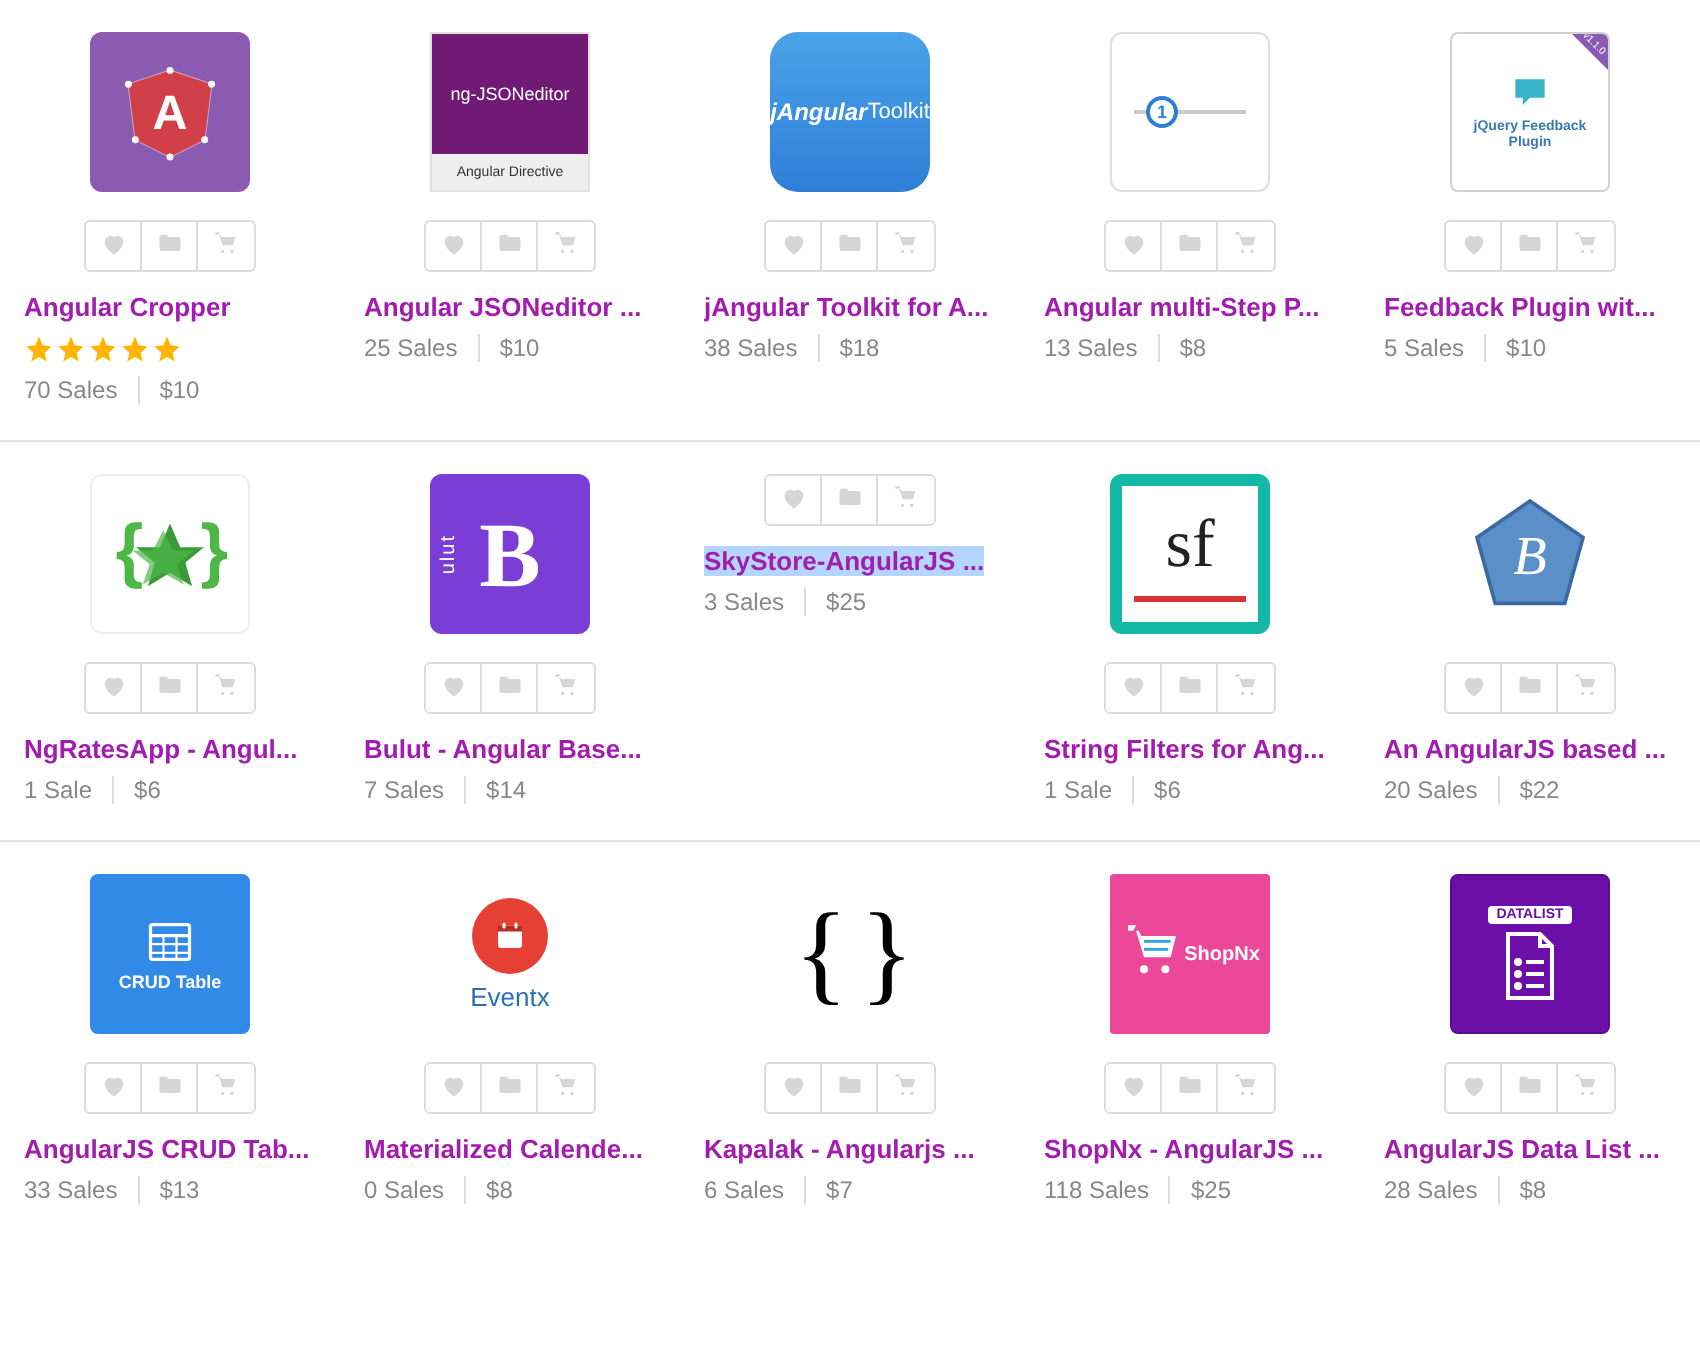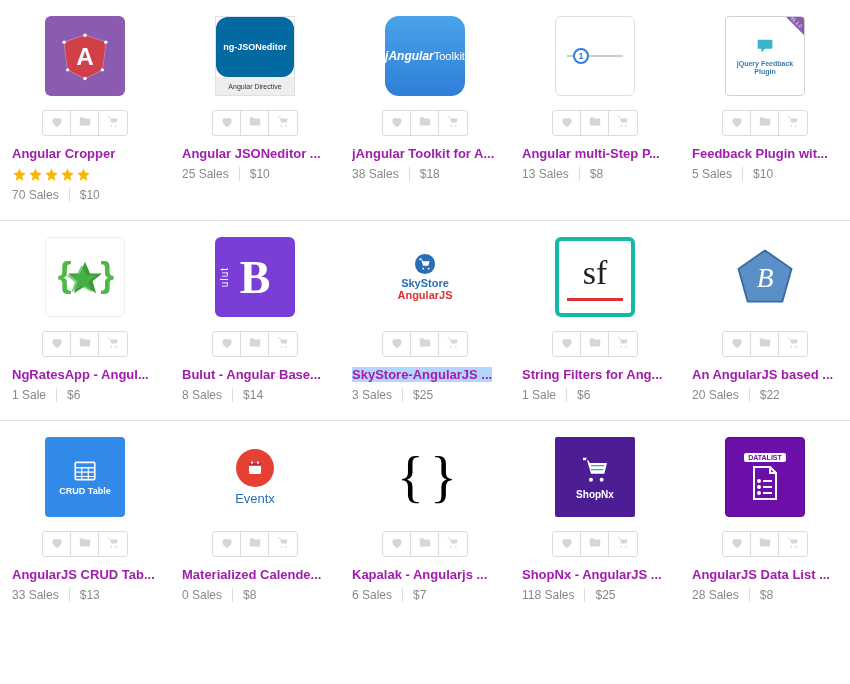--- a/index.html
+++ b/index.html
@@ -18,21 +18,21 @@
 .rating { display: flex; gap: 1px; margin-bottom: 6px; }
 .rating svg { width: 15px; height: 15px; fill: #ffb400; }
 .meta { display: flex; align-items: flex-end; font-size: 12px; color: #888; }
 .sales { padding-right: 10px; }
 .price { padding-left: 10px; border-left: 1px solid #dcdcdc; }
 
 
 .t0 { background: #8a5bb0; position: relative; }
 .t0 svg { width: 52px; height: 52px; }
 .t1 { background: #fff; border: 1px solid #e0e0e0; border-radius: 0; flex-direction: column; }
-.t1 .top { background: #0369a1; width: 100%; flex: 1; display: flex; align-items: center; justify-content: center; color: #fff; font-size: 9px; font-weight: 700; border-radius: 12px; }
+.t1 .top { background: #701a75; width: 100%; flex: 1; display: flex; align-items: center; justify-content: center; color: #fff; font-size: 9px; font-weight: 400; }
 .t1 .bot { background: #eee; width: 100%; height: 18px; display: flex; align-items: center; justify-content: center; font-size: 7px; color: #333; }
 .t2 { background: linear-gradient(180deg, #4aa3e8, #2f7ed8); border-radius: 14px; color: #fff; }
 .t2 .l1 { font-size: 12px; font-weight: 700; font-style: italic; }
 .t2 .l2 { font-size: 11px; font-weight: 400; }
 .t3 { background: #fff; border: 1px solid #e0e0e0; }
 .t3 .line { width: 56px; height: 2px; background: #ccc; position: relative; }
 .t3 .dot { position: absolute; left: 6px; top: -7px; width: 16px; height: 16px; border-radius: 50%; border: 2px solid #2f7ed8; background: #fff; color: #2f7ed8; font-size: 9px; font-weight: 700; display: flex; align-items: center; justify-content: center; }
 .t4 { background: #fff; border: 1px solid #d0d0d0; border-radius: 4px; position: relative; flex-direction: column; justify-content: center; }
 .t4 .corner { position: absolute; top: 0; right: 0; width: 0; height: 0; border-left: 18px solid transparent; border-top: 18px solid #8a5bb0; }
 .t4 .corner::after { content: "v1.1.0"; position: absolute; top: -16px; right: 0px; font-size: 5px; color: #fff; transform: rotate(45deg); }
@@ -41,35 +41,35 @@
 .t5 { background: #fff; border: 1px solid #eee; }
 .t5 svg { width: 68px; height: 52px; }
 .t6 { background: #7a3dd6; color: #fff; }
 .t6 .b { font-size: 46px; font-weight: 800; font-family: Georgia, serif; }
 .t6 .side { position: absolute; left: 4px; font-size: 10px; writing-mode: vertical-rl; transform: rotate(180deg); letter-spacing: 1px; }
 .t6w { position: relative; }
 .t7 { background: #fff; flex-direction: column; }
 .t7 svg { width: 22px; height: 22px; fill: #2a6fb5; margin-bottom: 2px; }
 .t7 .l1 { color: #2a6fb5; font-size: 11px; font-weight: 700; }
 .t7 .l2 { color: #d93333; font-size: 11px; font-weight: 700; }
-.t8 { background: #fff; border: 4px solid #14b8a6; flex-direction: column; gap: 6px; }
+.t8 { background: #fff; border: 6px solid #14b8a6; flex-direction: column; gap: 6px; }
 .t8 .sf { font-family: Georgia, serif; font-size: 34px; color: #222; }
 .t8 .bar { width: 56px; height: 3px; background: #d93333; }
 .t9 { background: #fff; }
 .t9 svg { width: 64px; height: 64px; }
 .t10 { background: #3189e8; border-radius: 4px; color: #fff; flex-direction: column; }
 .t10 svg { width: 26px; height: 26px; fill: #fff; margin-bottom: 2px; }
 .t10 .txt { font-size: 9px; font-weight: 700; }
 .t11 { background: #fff; flex-direction: column; }
 .t11 .circ { width: 38px; height: 38px; border-radius: 50%; background: #e64034; display: flex; align-items: center; justify-content: center; margin-bottom: 4px; }
 .t11 .circ svg { width: 18px; height: 18px; fill: #fff; }
 .t11 .txt { color: #2a6fb5; font-size: 13px; font-weight: 500; }
 .t12 { background: #fff; }
 .t12 .brace { font-family: Georgia, serif; font-size: 56px; color: #000; letter-spacing: -4px; font-weight: 400; }
-.t13 { background: #4c1d95; color: #fff; flex-direction: column; border-radius: 2px; }
+.t13 { background: #ec4899; color: #fff; flex-direction: row; border-radius: 2px; }
 .t13 svg { width: 32px; height: 32px; fill: #fff; margin-bottom: 2px; }
 .t13 .txt { font-size: 10px; font-weight: 700; }
 .t14 { background: #6b0fa8; border-radius: 4px; color: #fff; flex-direction: column; border: 1px solid #5a0c90; }
 .t14 .hdr { background: #fff; color: #6b0fa8; font-size: 7px; font-weight: 800; padding: 1px 4px; border-radius: 2px; margin-bottom: 3px; }
 .t14 svg { width: 30px; height: 36px; stroke: #fff; fill: none; stroke-width: 2; }
 </style>
 </head>
 <body>
 
 <div class="grid" id="grid">
@@ -293,32 +293,24 @@
           </button>
       <button>
             <span><svg viewBox="0 0 24 24">
                 <path d="M5 4h2l1 2h12l-2 7H9L6 4H3V2h3a1 1 0 0 1 1 .8zM9 20a1.5 1.5 0 1 1 0-3 1.5 1.5 0 0 1 0 3zm8 0a1.5 1.5 0 1 1 0-3 1.5 1.5 0 0 1 0 3z"></path>
               </svg></span>
           </button>
     </div>
     <a class="title">Bulut - Angular Base...</a>
 
     <div class="meta">
-      <span class="sales">8 Sales</span>
+      <span class="sales">7 Sales</span>
       <span class="price">$14</span>
     </div>
   </div><div class="card">
-    <div class="thumb t7">
-          <svg viewBox="0 0 24 24">
-            <circle cx="12" cy="12" r="11" fill="#2a6fb5"></circle>
-            <path d="M7 8h2l1 1h7l-1.5 5H10L8 8H6V6h2a1 1 0 0 1 1 .8zM10 18a1 1 0 1 1 0-2 1 1 0 0 1 0 2zm6 0a1 1 0 1 1 0-2 1 1 0 0 1 0 2z" fill="#fff"></path>
-          </svg>
-          <div class="l1">SkyStore</div>
-          <div class="l2">AngularJS</div>
-        </div>
     <div class="actions">
       <button>
             <span><svg viewBox="0 0 24 24">
                 <path d="M12 21s-8-5.3-8-11a5 5 0 0 1 8-4 5 5 0 0 1 8 4c0 5.7-8 11-8 11z"></path>
               </svg></span>
           </button>
       <button>
             <span><svg viewBox="0 0 24 24">
                 <path d="M3 6a2 2 0 0 1 2-2h4l2 2h8a2 2 0 0 1 2 2v8a2 2 0 0 1-2 2H5a2 2 0 0 1-2-2V6z"></path>
               </svg></span>

